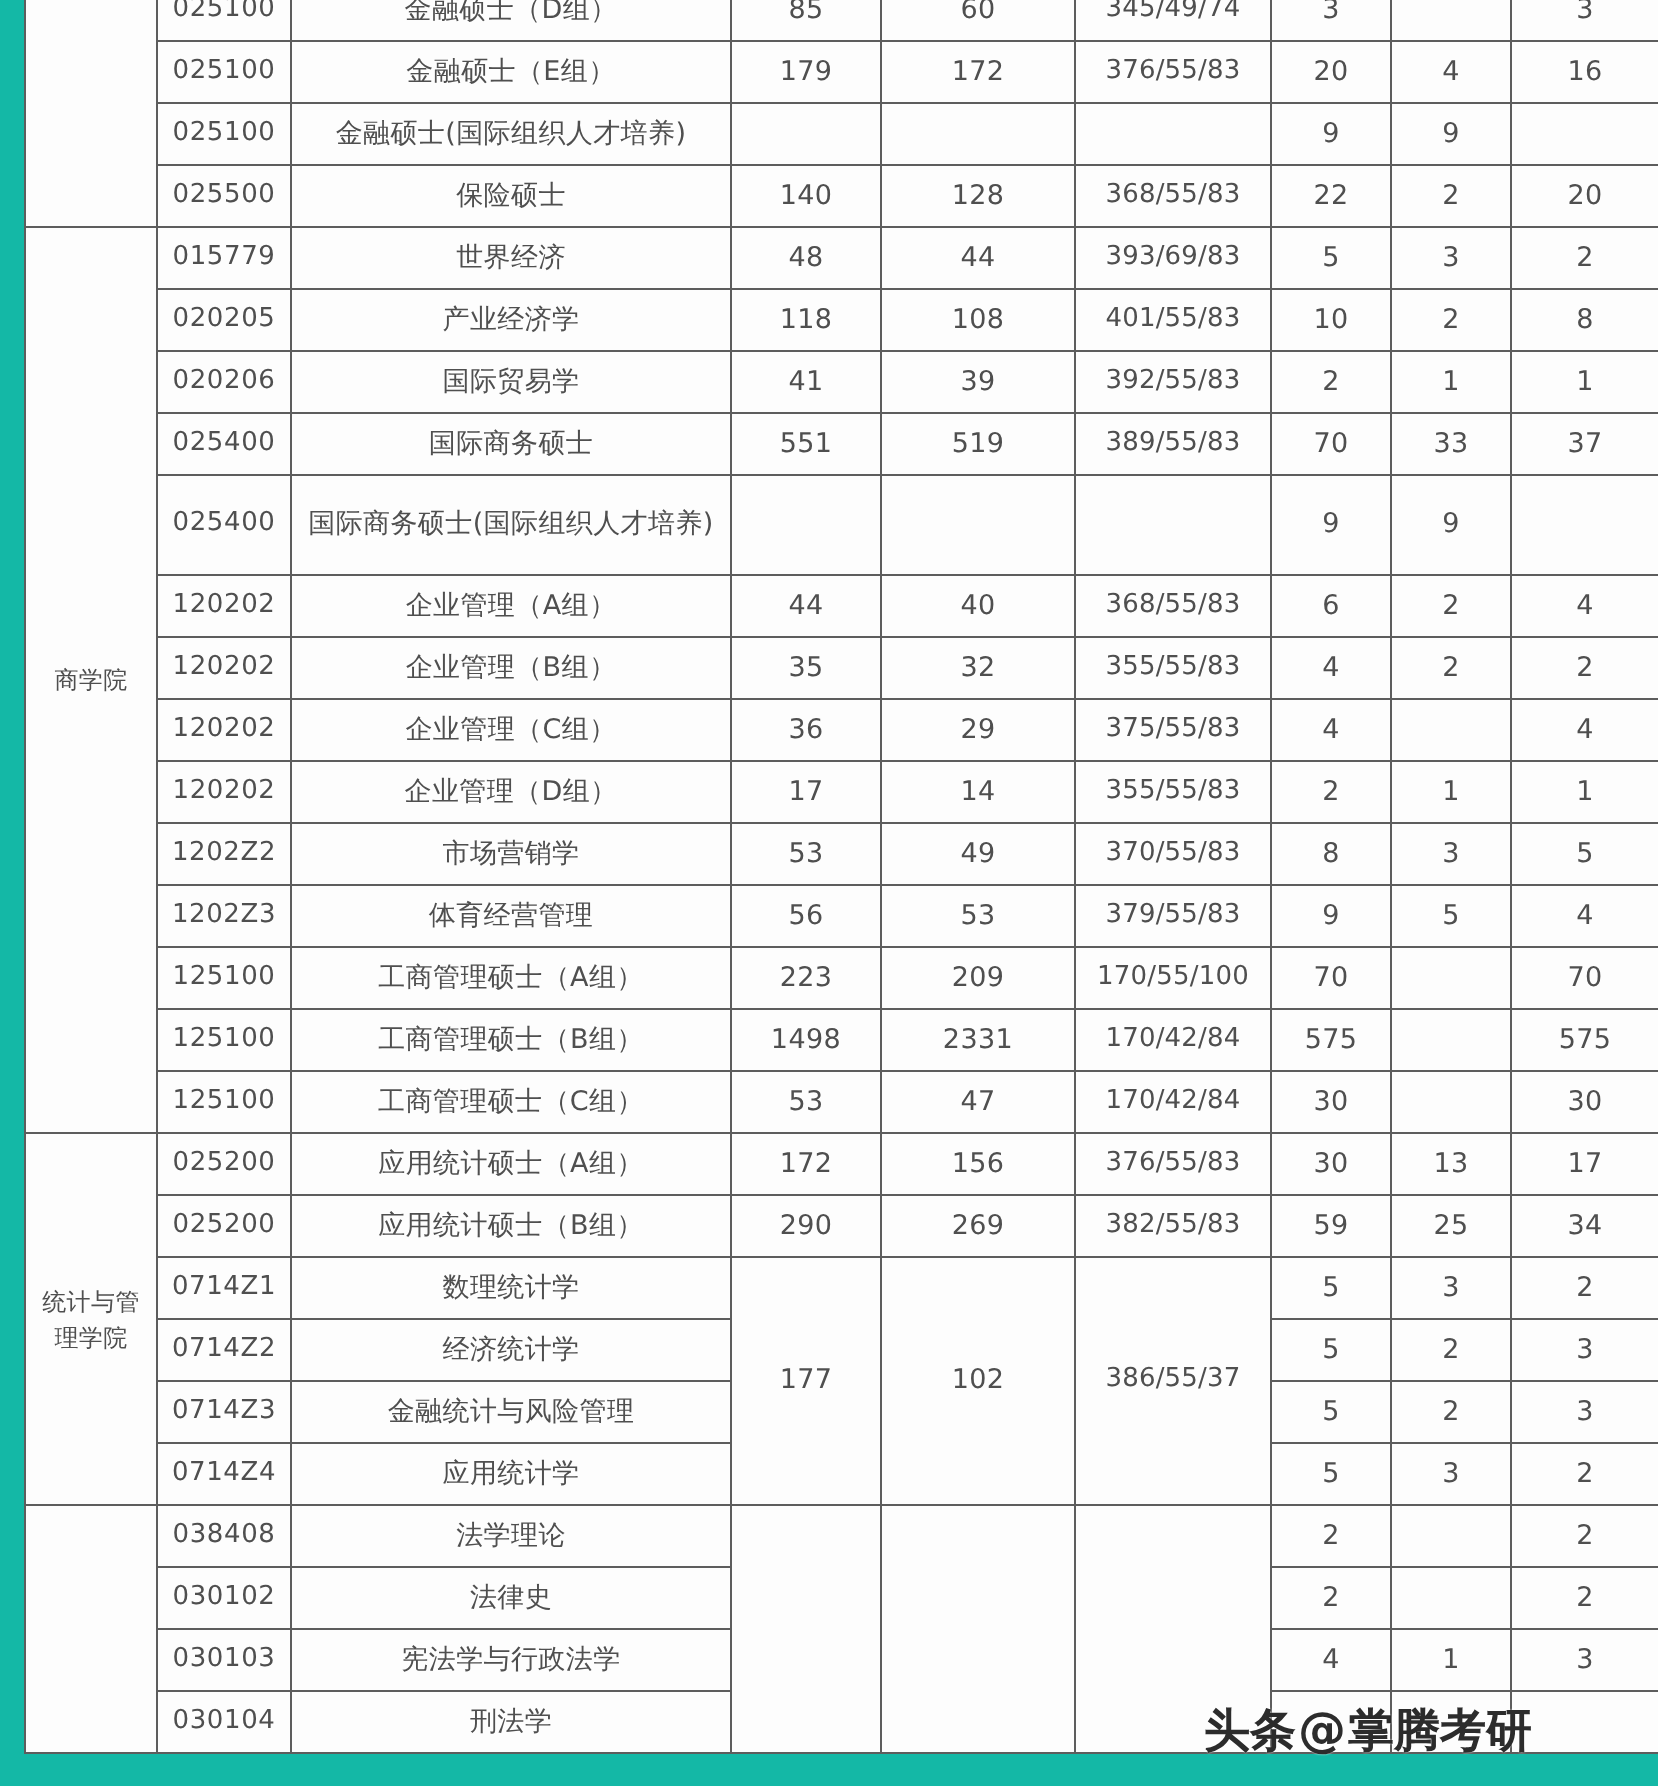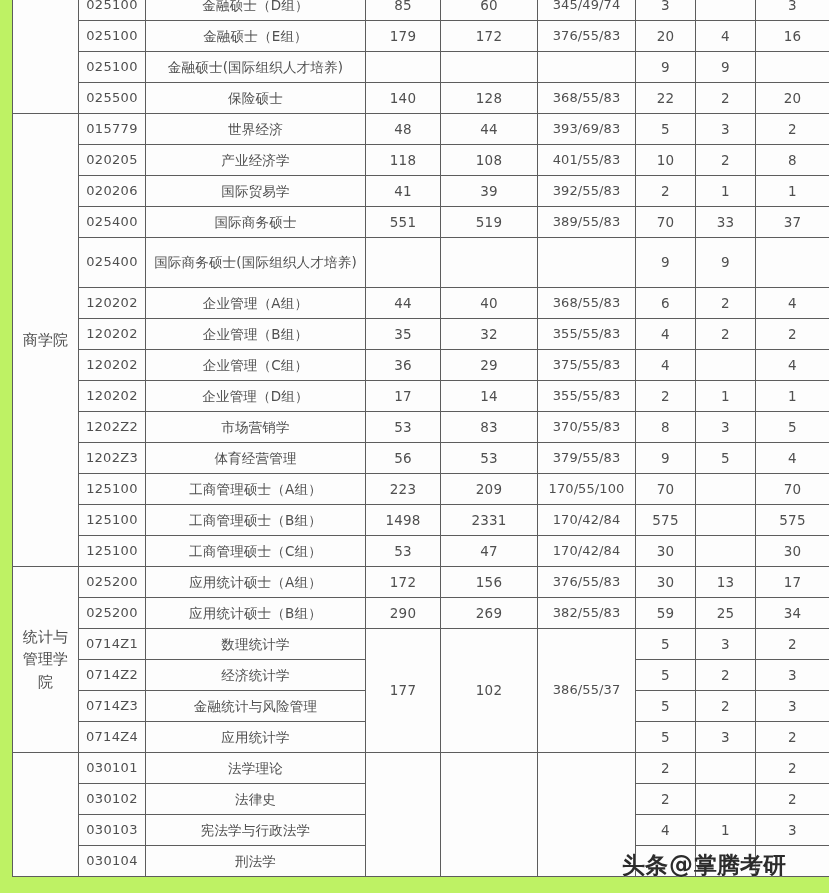--- a/index.html
+++ b/index.html
@@ -12,21 +12,21 @@
     width: 829px;
     height: 893px;
     overflow: hidden;
     font-family: "DejaVu Sans", "Liberation Sans", sans-serif;
     color: #4a4a4a;
   }
   #page {
     position: relative;
     width: 829px;
     height: 893px;
-    background: #bef264;
+    background: #14b8a6;
     overflow: hidden;
   }
   #table-scroll {
     position: absolute;
     left: 12px;
     top: -11px;
     width: 817px;
   }
   table.grades {
     border-collapse: collapse;
@@ -42,21 +42,21 @@
     vertical-align: middle;
     padding: 2px 2px;
     color: #4f4f4f;
     font-weight: 400;
     height: 31px;
     box-sizing: border-box;
     background: #fdfdfd;
     letter-spacing: 0.2px;
   }
   table.grades td.college {
-    font-size: 15px;
+    font-size: 12px;
     line-height: 1.5;
     padding: 2px 4px;
   }
   table.grades td.major {
     font-size: 13.5px;
     line-height: 1.4;
     padding: 3px 6px;
   }
   table.grades td.code {
     font-size: 13px;
@@ -78,21 +78,21 @@
   .w-col3 { width: 220px; }
   .w-col4 { width: 75px; }
   .w-col5 { width: 97px; }
   .w-col6 { width: 98px; }
   .w-col7 { width: 60px; }
   .w-col8 { width: 60px; }
   .w-col9 { width: 74px; }
 
   #watermark {
     position: absolute;
-    left: 622px;
+    left: 602px;
     top: 848px;
     width: 190px;
     height: 34px;
     display: flex;
     align-items: center;
     justify-content: flex-start;
     pointer-events: none;
     font-family: "DejaVu Sans", "Liberation Sans", sans-serif;
     font-size: 23px;
     font-weight: 700;
@@ -257,21 +257,21 @@
           <td class="num">14</td>
           <td class="score">355/55/83</td>
           <td class="num">2</td>
           <td class="num">1</td>
           <td class="num">1</td>
         </tr>
         <tr>
           <td class="code">1202Z2</td>
           <td class="major">市场营销学</td>
           <td class="num">53</td>
-          <td class="num">83</td>
+          <td class="num">49</td>
           <td class="score">370/55/83</td>
           <td class="num">8</td>
           <td class="num">3</td>
           <td class="num">5</td>
         </tr>
         <tr>
           <td class="code">1202Z3</td>
           <td class="major">体育经营管理</td>
           <td class="num">56</td>
           <td class="num">53</td>
@@ -359,21 +359,21 @@
         <tr>
           <td class="code">0714Z4</td>
           <td class="major">应用统计学</td>
           <td class="num">5</td>
           <td class="num">3</td>
           <td class="num">2</td>
         </tr>
 
         <tr class="group-start">
           <td class="college" rowspan="4"></td>
-          <td class="code">030101</td>
+          <td class="code">038408</td>
           <td class="major">法学理论</td>
           <td class="num" rowspan="4"></td>
           <td class="num" rowspan="4"></td>
           <td class="score" rowspan="4"></td>
           <td class="num">2</td>
           <td class="num"></td>
           <td class="num">2</td>
         </tr>
         <tr>
           <td class="code">030102</td>

